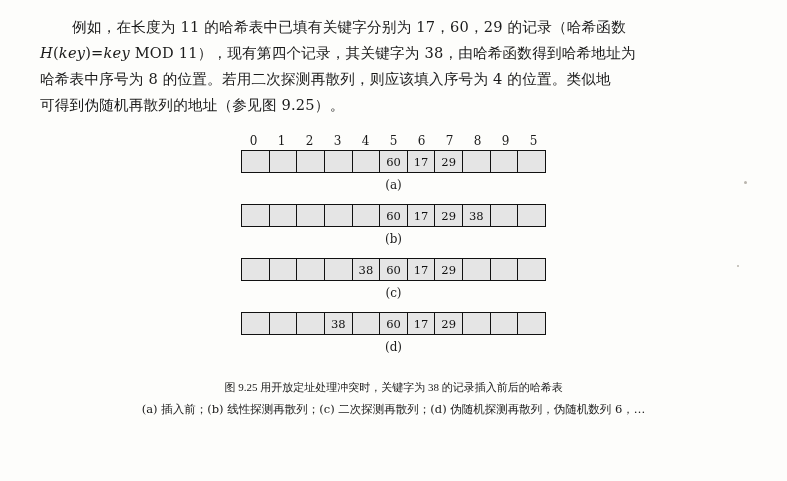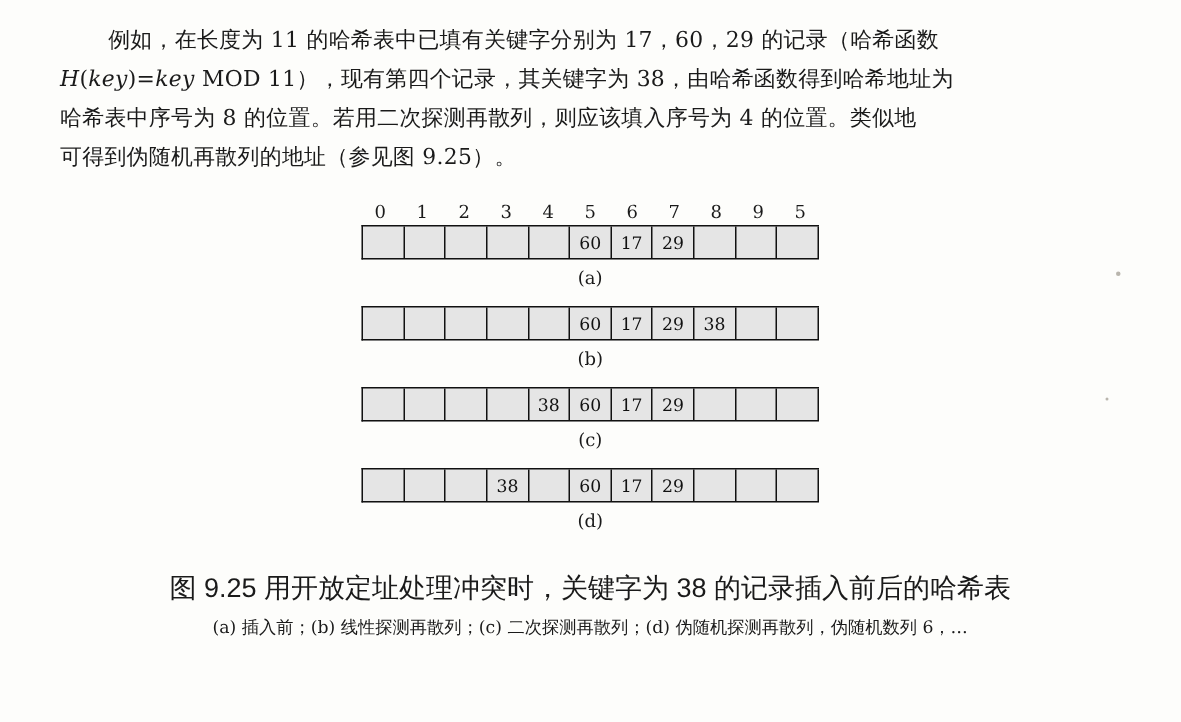--- a/index.html
+++ b/index.html
@@ -79,22 +79,22 @@
   }
   .sub-label {
     font-family: "DejaVu Serif", "Liberation Serif", serif;
     font-size: 12px;
     margin-top: 5px;
     margin-bottom: 12px;
     text-align: center;
   }
   .fig-caption {
     text-align: center;
-    font-family: Liberation Sans, sans-serif;
-    font-size: 18px;
+    font-family: Liberation Serif, serif;
+    font-size: 11px;
     margin-top: 14px;
   }
   .fig-subcaption {
     text-align: center;
     font-family: "DejaVu Serif", "Liberation Serif", serif;
     font-size: 11.5px;
     margin-top: 7px;
   }
   .speck {
     position: absolute;

